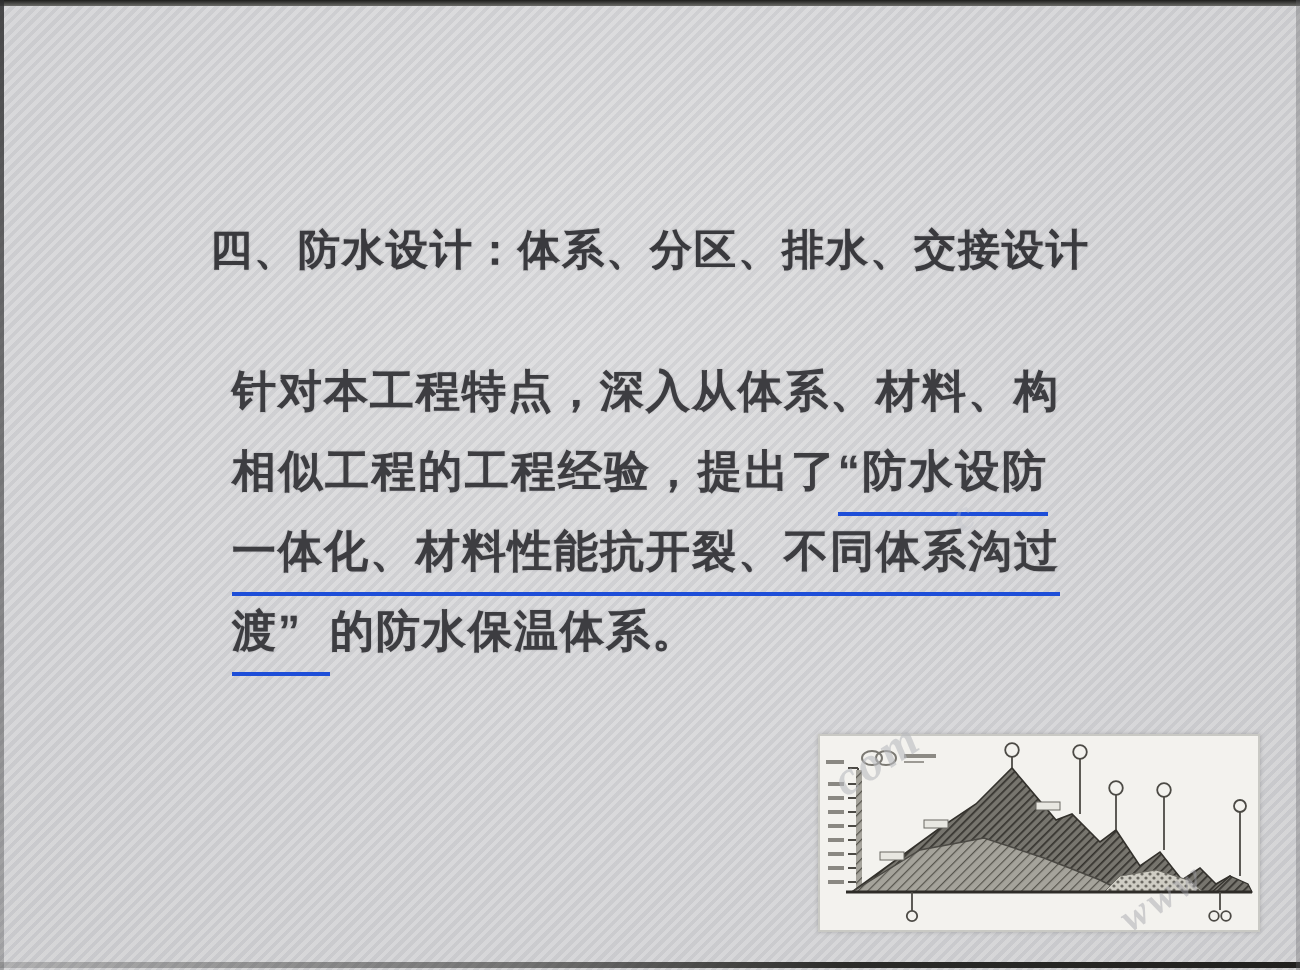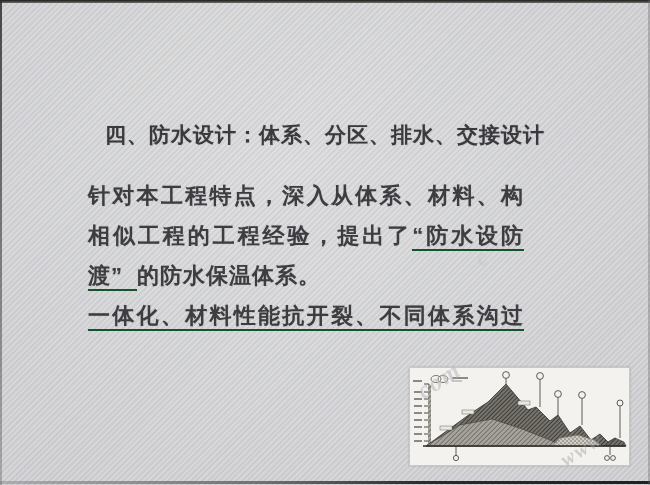--- a/index.html
+++ b/index.html
@@ -21,33 +21,32 @@
   .edge-bottom{position:absolute;top:481px;left:0;width:650px;height:3px;
     background:linear-gradient(90deg, rgba(70,70,68,0.25), rgba(50,50,48,0.6) 40%, #2b2b29 65%, #20201e);}
   .edge-right{position:absolute;top:0;right:0;width:2px;height:485px;
     background:rgba(100,100,104,0.35);}
 
   .slide-title{
     position:absolute;top:108px;left:0;width:650px;height:36px;
     line-height:36px;text-align:center;
     font-size:21px;font-weight:bold;letter-spacing:1px;color:#3a3a3e;
     text-shadow:0 0 1px rgba(60,60,64,0.35);
-    margin-top:9px;
   }
   .body-block{
     position:absolute;top:176px;left:88px;width:436px;color:#3d3d41;
     font-size:22px;font-weight:bold;
     text-shadow:0 0 1px rgba(60,60,64,0.3);
   }
   .body-line{
     height:40px;line-height:40px;letter-spacing:1px;white-space:nowrap;
-    text-align:justify;text-align-last:justify;
+    text-align:justify;text-align-last:justify;margin-left:28px;
   }
   .body-line.last{text-align-last:left;}
-  .u{border-bottom:2px solid #14532d;padding-bottom:1px;}
+  .u{border-bottom:2px solid #1d4ed8;padding-bottom:8px;}
   .u.trail{padding-right:14px;}
 
   .diagram{
     position:absolute;left:409px;top:367px;width:221px;height:99px;
     background:#f3f2ee;border:1px solid #c9c9c4;box-sizing:border-box;
     box-shadow:0 0 2px rgba(90,90,90,0.35);
   }
   .diagram svg{display:block;}
 
   .watermark{
@@ -64,22 +63,22 @@
 </head>
 <body>
 
 <div class="paper-texture"></div>
 
 <div class="slide-title">四、防水设计：体系、分区、排水、交接设计</div>
 
 <div class="body-block">
   <div class="body-line"><span>针对本工程特点，深入从体系、材料、构</span></div>
   <div class="body-line"><span>相似工程的工程经验，提出了</span><span class="u">“防水设防</span></div>
+  <div class="body-line"><span class="u">一体化、材料性能抗开裂、不同体系沟过</span></div>
   <div class="body-line last"><span class="u trail">渡”</span><span>的防水保温体系。</span></div>
-  <div class="body-line"><span class="u">一体化、材料性能抗开裂、不同体系沟过</span></div>
 </div>
 
 <div class="diagram">
   <svg width="219" height="97" viewBox="0 0 219 97" xmlns="http://www.w3.org/2000/svg">
     <defs>
       <pattern id="hatchD" width="3" height="3" patternUnits="userSpaceOnUse" patternTransform="rotate(45)">
         <rect width="3" height="3" fill="#77756e"></rect>
         <line x1="0" y1="0" x2="0" y2="3" stroke="#35332e" stroke-width="1.7"></line>
       </pattern>
       <pattern id="hatchL" width="3.4" height="3.4" patternUnits="userSpaceOnUse" patternTransform="rotate(45)">

